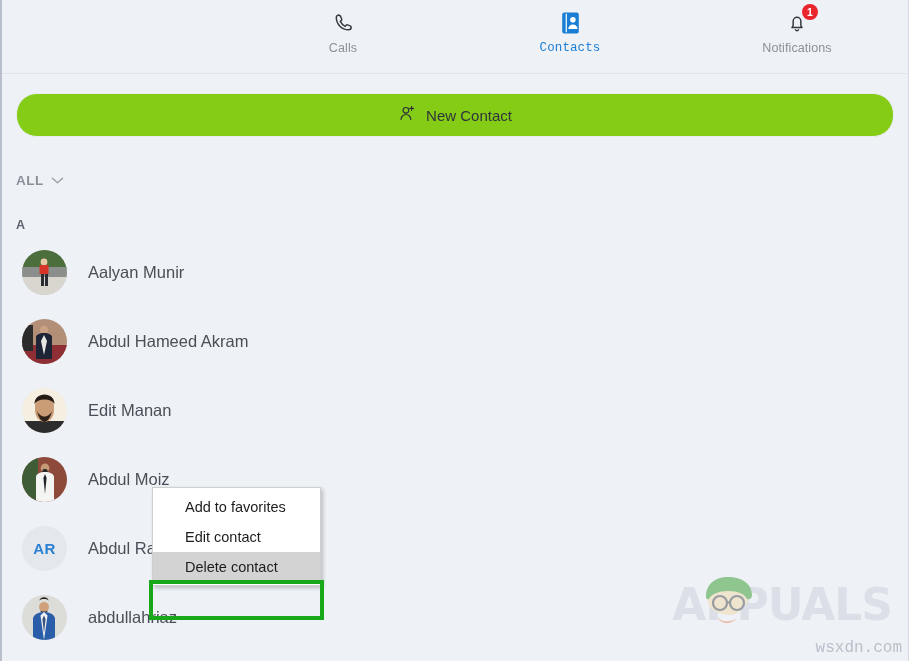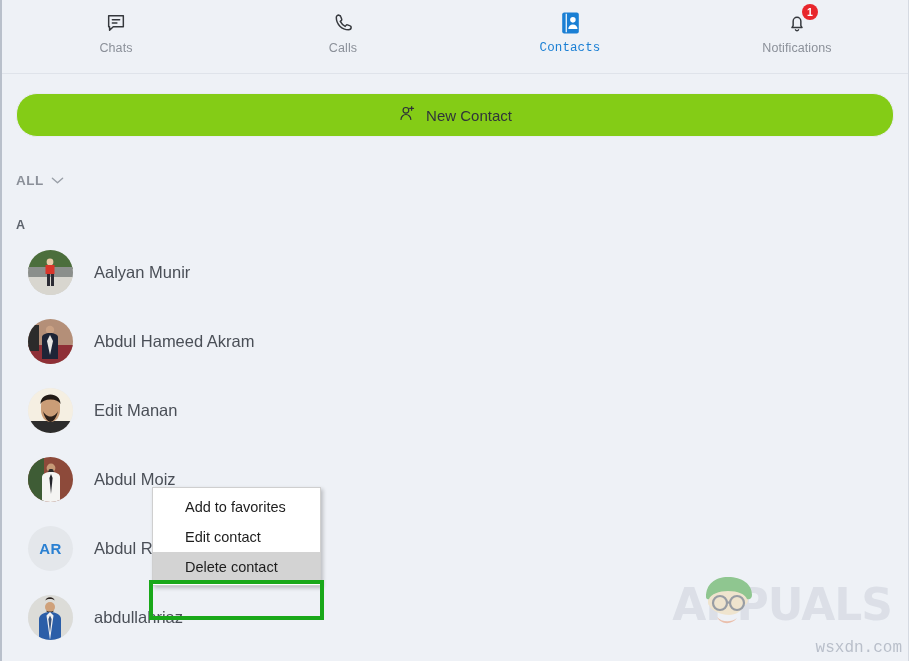--- a/index.html
+++ b/index.html
@@ -119,21 +119,21 @@
     font-weight: bold;
     color: #5d636c;
   }
   .contact-list {
     margin-top: 6px;
   }
   .contact-row {
     height: 69px;
     display: flex;
     align-items: center;
-    padding-left: 26px;
+    padding-left: 20px;
     cursor: default;
   }
   .avatar {
     width: 45px;
     height: 45px;
     border-radius: 50%;
     flex: 0 0 45px;
     overflow: hidden;
     position: relative;
     background: #e3e6ea;
@@ -231,30 +231,20 @@
     pointer-events: none;
   }
 </style>
 </head>
 <body>
 
 <div id="app">
 
   <div class="topnav">
 
-    <div class="nav-item" style="left:54px;">
-      <span class="nav-icon">
-        <svg width="22" height="22" viewBox="0 0 24 24" fill="none" stroke="#35383d" stroke-width="1.6" stroke-linecap="round" stroke-linejoin="round">
-          <path d="M4 4h16v12H9l-4 4v-4H4z"></path>
-          <line x1="8" y1="8.5" x2="16" y2="8.5"></line>
-          <line x1="8" y1="12" x2="13" y2="12"></line>
-        </svg>
-      </span>
-      <span class="nav-label">Chats</span>
-    </div>
 
     <div class="nav-item" style="left:281px;">
       <span class="nav-icon">
         <svg width="22" height="22" viewBox="0 0 24 24" fill="none" stroke="#35383d" stroke-width="1.6" stroke-linecap="round" stroke-linejoin="round">
           <path d="M7.5 3.2c-1.6 0-2.8 1.3-2.8 2.9 0 7.3 6 13.3 13.3 13.3 1.6 0 2.9-1.2 2.9-2.8
                    0-.6-.4-1.2-1-1.4l-3-1.1c-.6-.2-1.2 0-1.6.5l-.9 1.1c-2.3-1.2-4.2-3.1-5.4-5.4l1.1-.9
                    c.5-.4.7-1 .5-1.6l-1.1-3c-.2-.6-.8-1-1.4-1z"></path>
         </svg>
       </span>
       <span class="nav-label">Calls</span>

